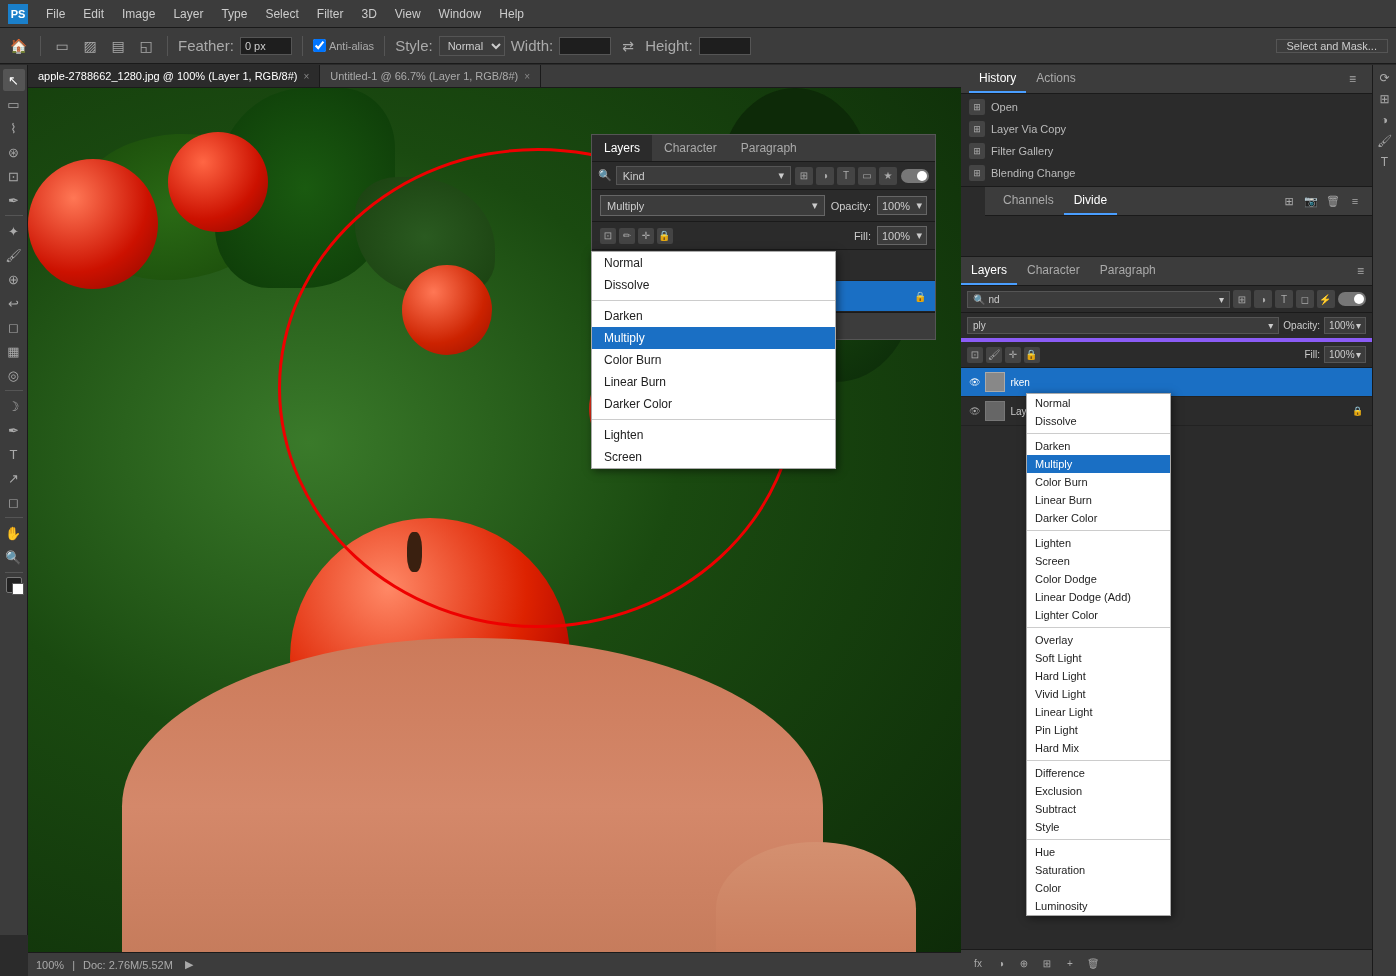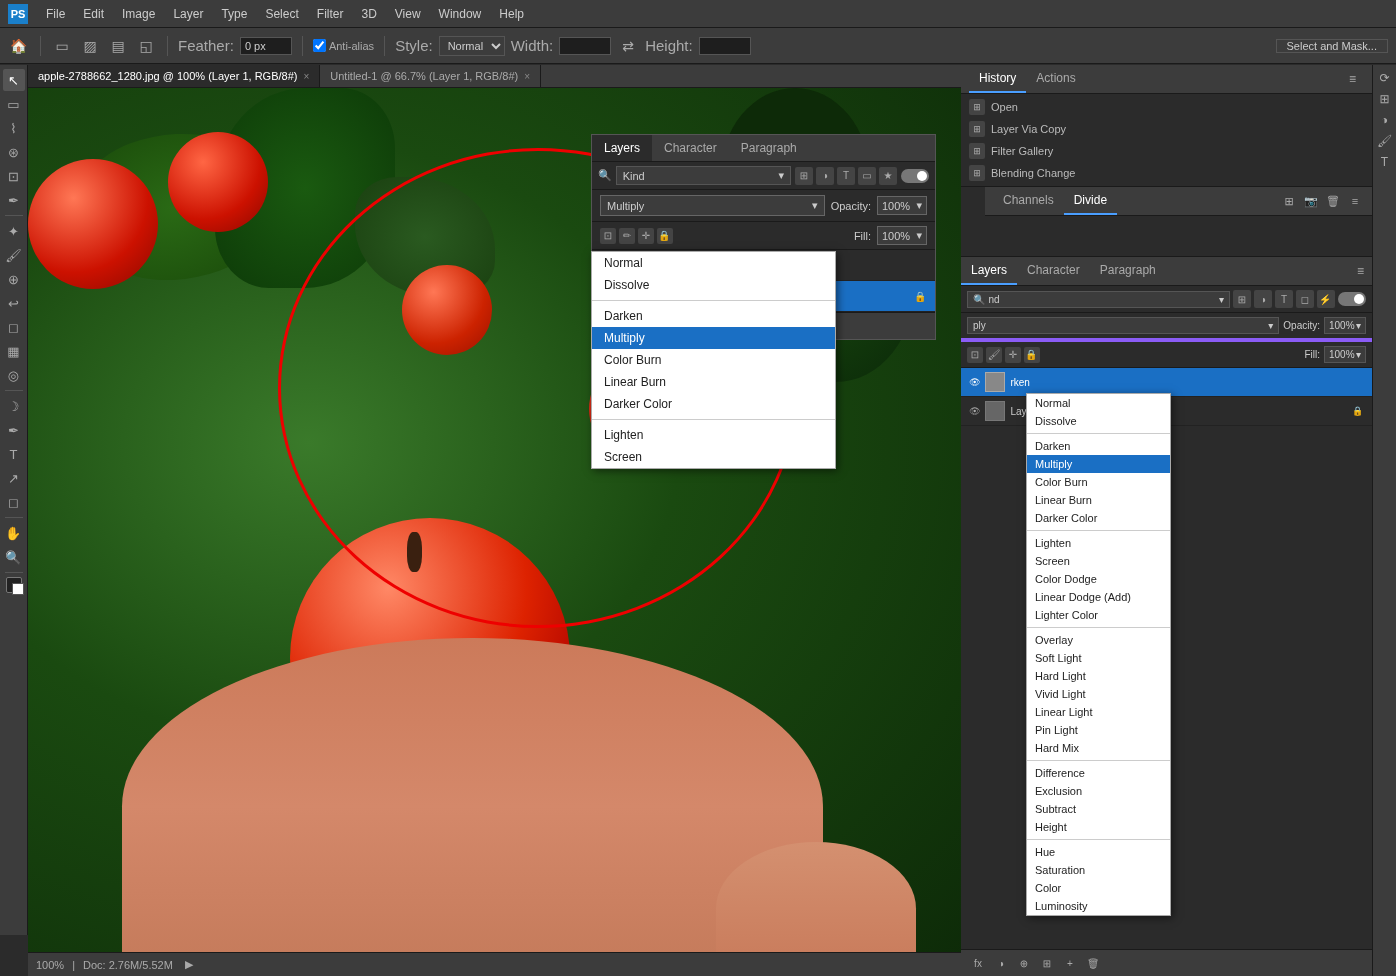--- a/index.html
+++ b/index.html
@@ -452,19 +452,19 @@
   <div class="bd2-item">Soft Light</div>
   <div class="bd2-item">Hard Light</div>
   <div class="bd2-item">Vivid Light</div>
   <div class="bd2-item">Linear Light</div>
   <div class="bd2-item">Pin Light</div>
   <div class="bd2-item">Hard Mix</div>
   <div class="bd2-separator"></div>
   <div class="bd2-item">Difference</div>
   <div class="bd2-item">Exclusion</div>
   <div class="bd2-item">Subtract</div>
-  <div class="bd2-item">Height</div>
+  <div class="bd2-item">Style</div>
   <div class="bd2-separator"></div>
   <div class="bd2-item">Hue</div>
   <div class="bd2-item">Saturation</div>
   <div class="bd2-item">Color</div>
   <div class="bd2-item">Luminosity</div>
 </div>
 
 </body></html>

